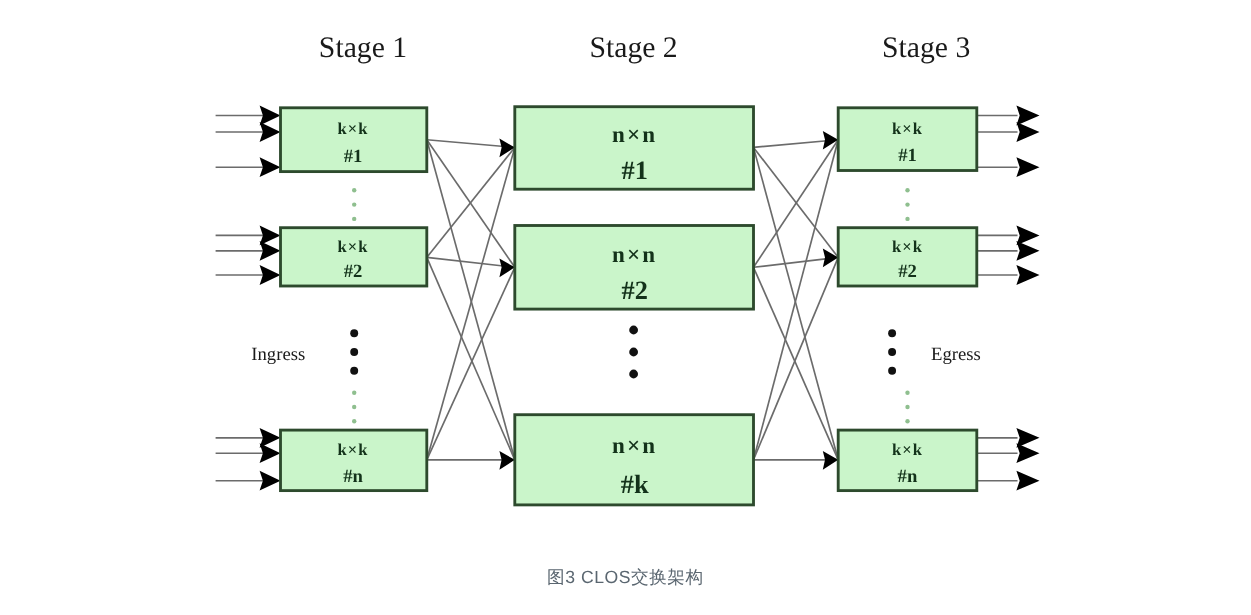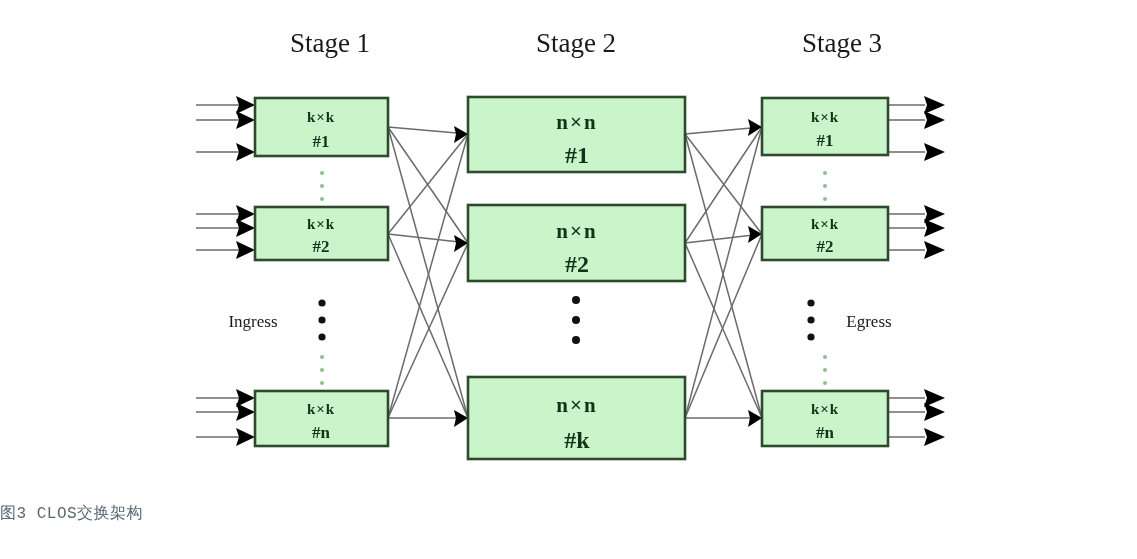--- a/index.html
+++ b/index.html
@@ -80,24 +80,24 @@
   }
   .side-label {
     font-family: "Liberation Serif", serif;
     font-size: 17px;
     fill: #1a1a1a;
     text-anchor: middle;
   }
   .caption {
     position: absolute;
     left: 0;
-    top: 503px;
-    width: 1137px;
-    text-align: left;
-    font-family: Liberation Mono, monospace;
+    top: 515px;
+    width: 1137px;
+    text-align: center;
+    font-family: Liberation Sans, sans-serif;
     font-size: 16px;
     color: #5a6670;
     letter-spacing: 0.5px;
   }
 </style>
 </head>
 <body>
 
 <div id="figure-root">
 

